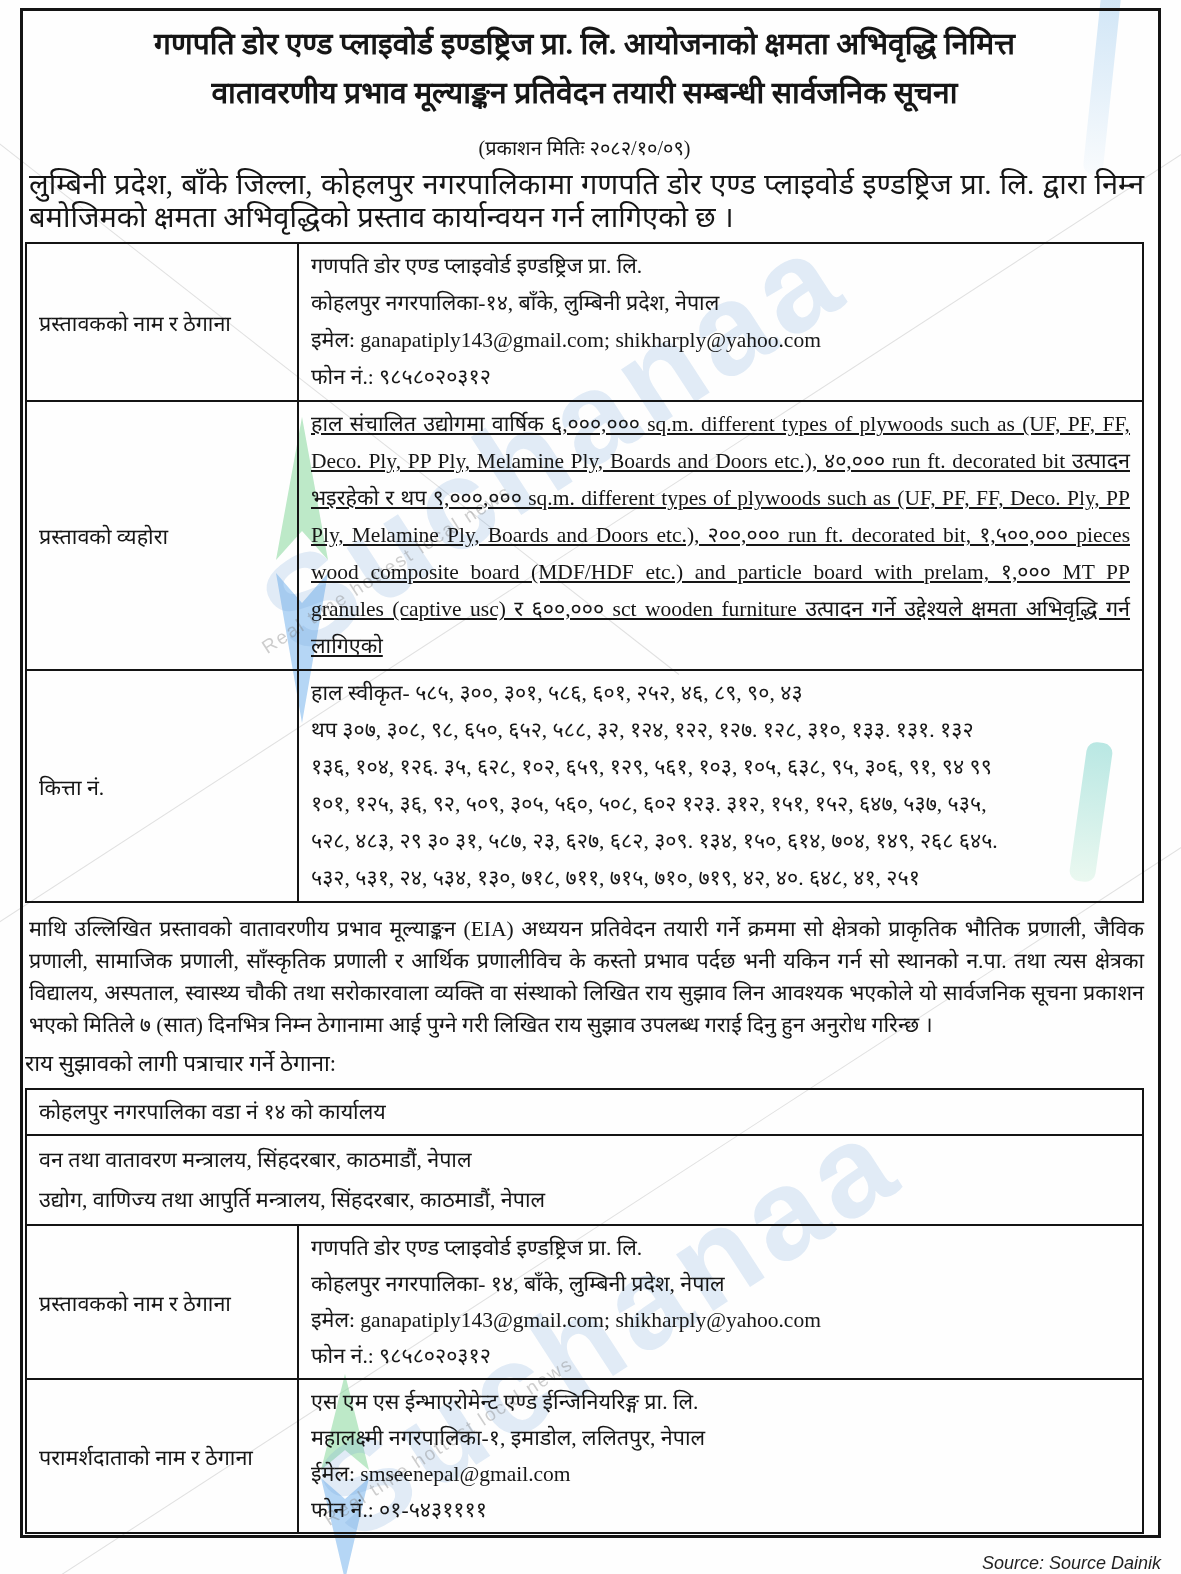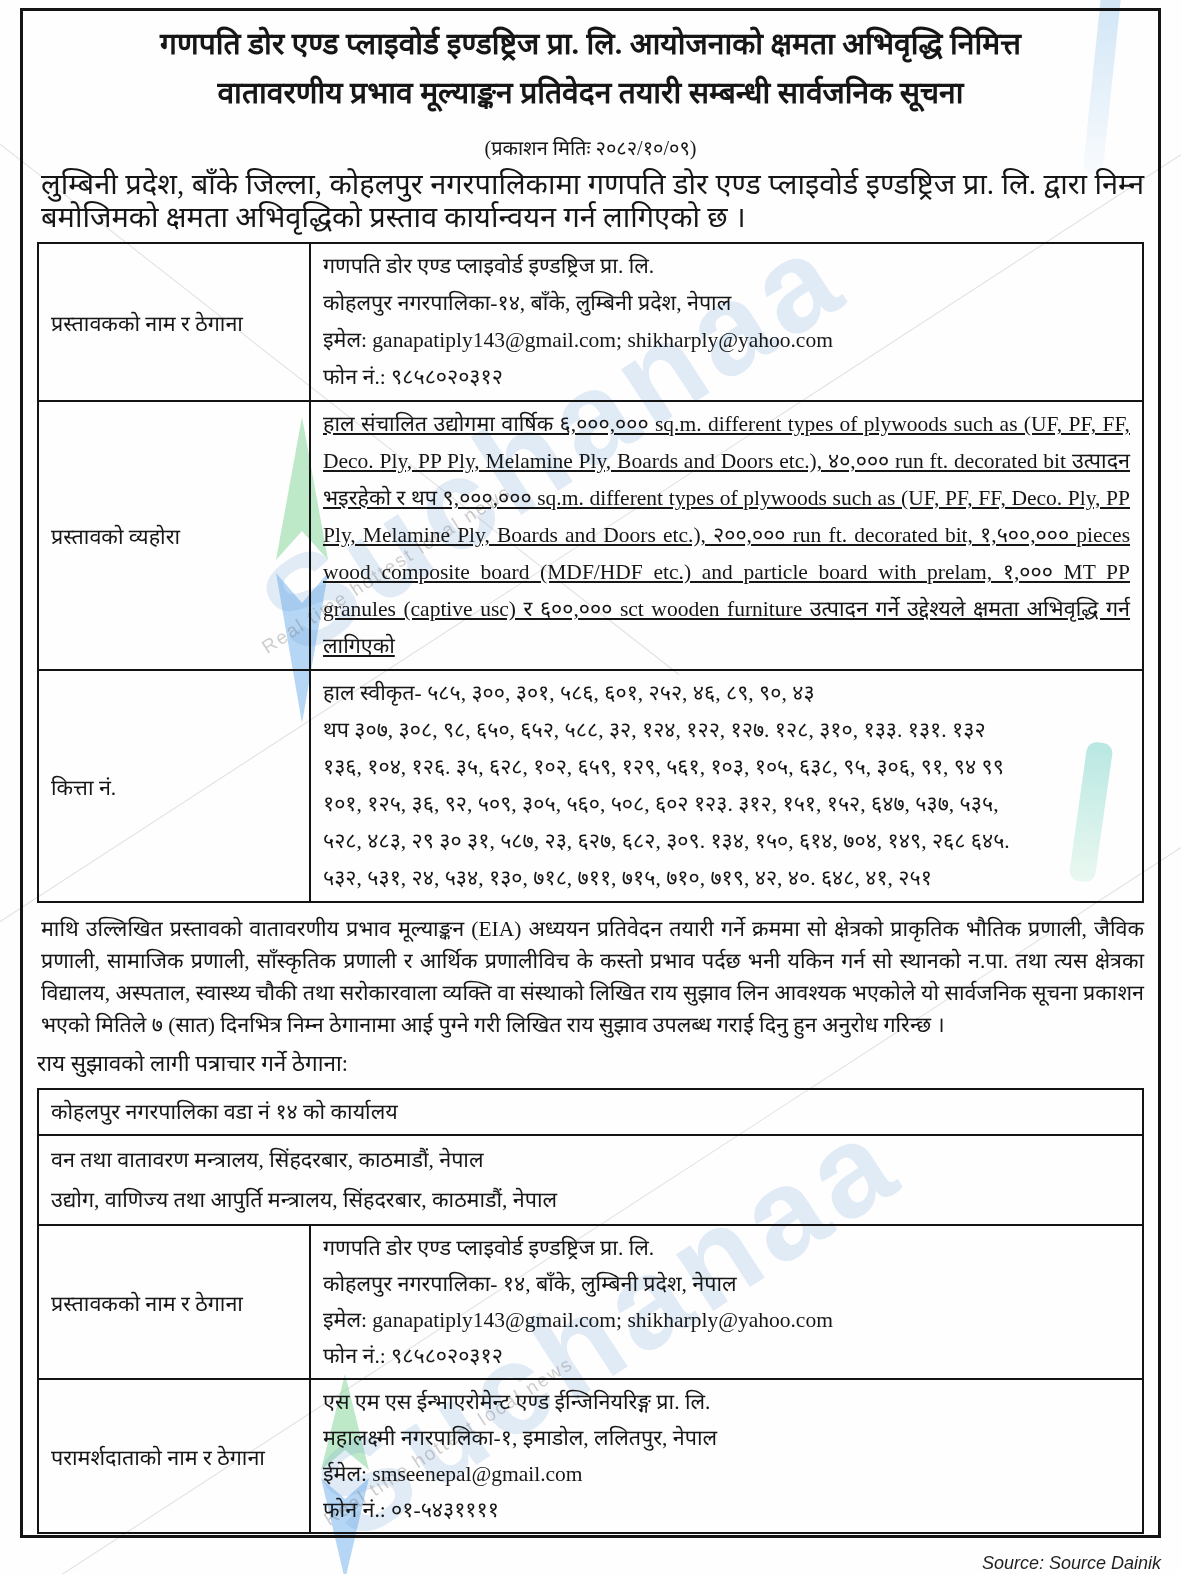--- a/index.html
+++ b/index.html
@@ -47,21 +47,21 @@
   .wm-line-3{left:-30px;top:120px;width:900px;transform:rotate(38deg);}
   .wm-arrow{position:absolute;}
   .wm-arrow-1{left:252px;top:415px;}
   .wm-arrow-2{left:295px;top:1372px;}
   
   .frame{
     position:absolute;left:20px;top:8px;
     width:1141px;height:1530px;
     border:3px solid #141414;
     box-sizing:border-box;
-    padding:6px 14px 8px 14px;
+    padding:6px 14px 8px 2px;
     z-index:1;
   }
   .title{
     text-align:center;
     font-weight:bold;
     font-size:30px;
     line-height:45px;
     margin:4px 0 0 0;
   }
   .pub-date{

